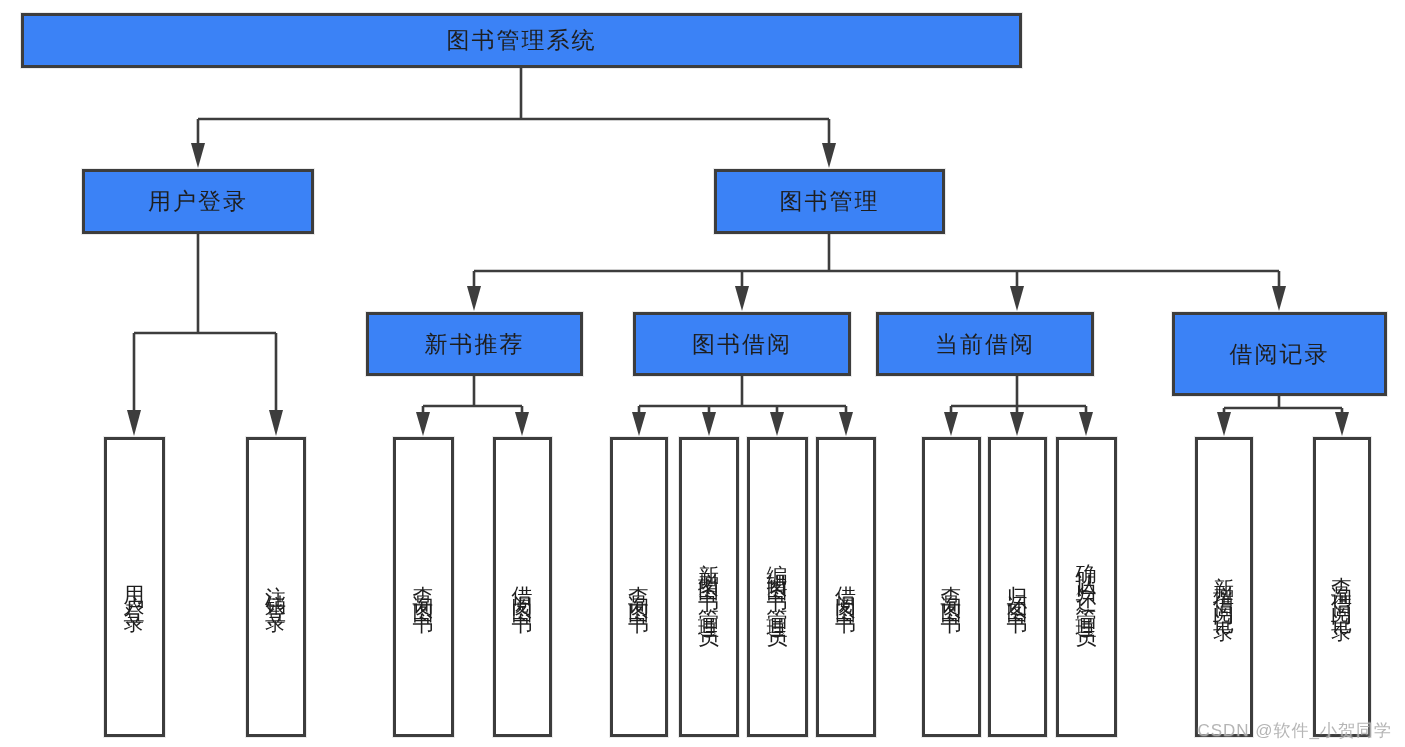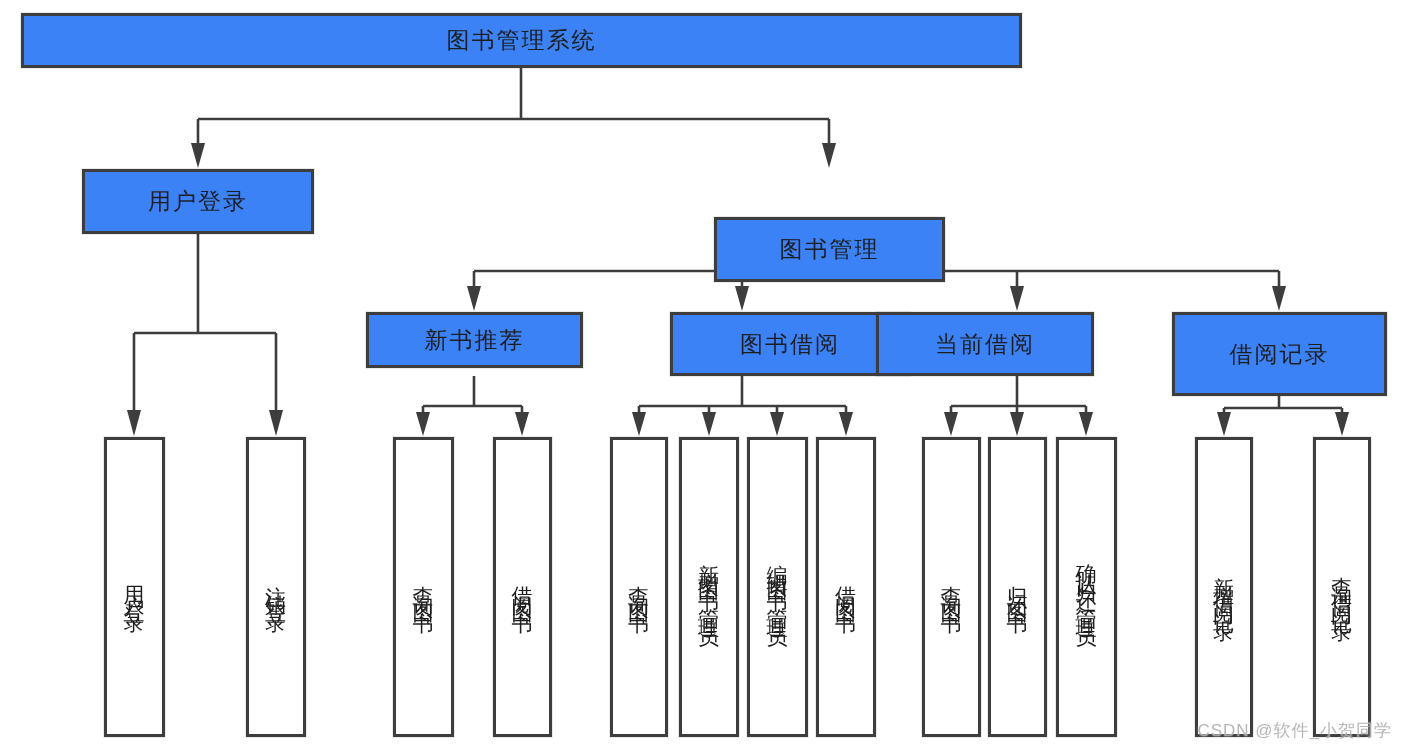--- a/index.html
+++ b/index.html
@@ -58,23 +58,23 @@
     font-size:17px;
     letter-spacing:1px;
     color:var(--watermark);
     opacity:0.92;
     z-index:5;
     text-shadow:0 0 2px #fff;
   }
   
   #n-root   {left:21px;  top:13px;  width:1001px; height:55px;}
   #n-login  {left:82px;  top:169px; width:232px;  height:65px;}
-  #n-mgmt   {left:714px; top:169px; width:231px;  height:65px;margin-top:48px;}
-  #n-newbook{left:366px; top:312px; width:217px;  height:56px;}
-  #n-borrow {left:670px; top:312px; width:240px;  height:64px;}
+  #n-mgmt   {left:714px; top:169px; width:231px;  height:65px;}
+  #n-newbook{left:366px; top:312px; width:217px;  height:64px;}
+  #n-borrow {left:633px; top:312px; width:218px;  height:64px;}
   #n-current{left:876px; top:312px; width:218px;  height:64px;}
   #n-records{left:1172px;top:312px; width:215px;  height:84px;}
   
   #v-login-user   {left:104px; width:61px;}
   #v-login-logout {left:246px; width:60px;}
   #v-nb-query     {left:393px; width:61px;}
   #v-nb-borrow    {left:493px; width:59px;}
   #v-bb-query     {left:610px; width:58px;}
   #v-bb-add       {left:679px; width:60px;}
   #v-bb-edit      {left:747px; width:61px;}

